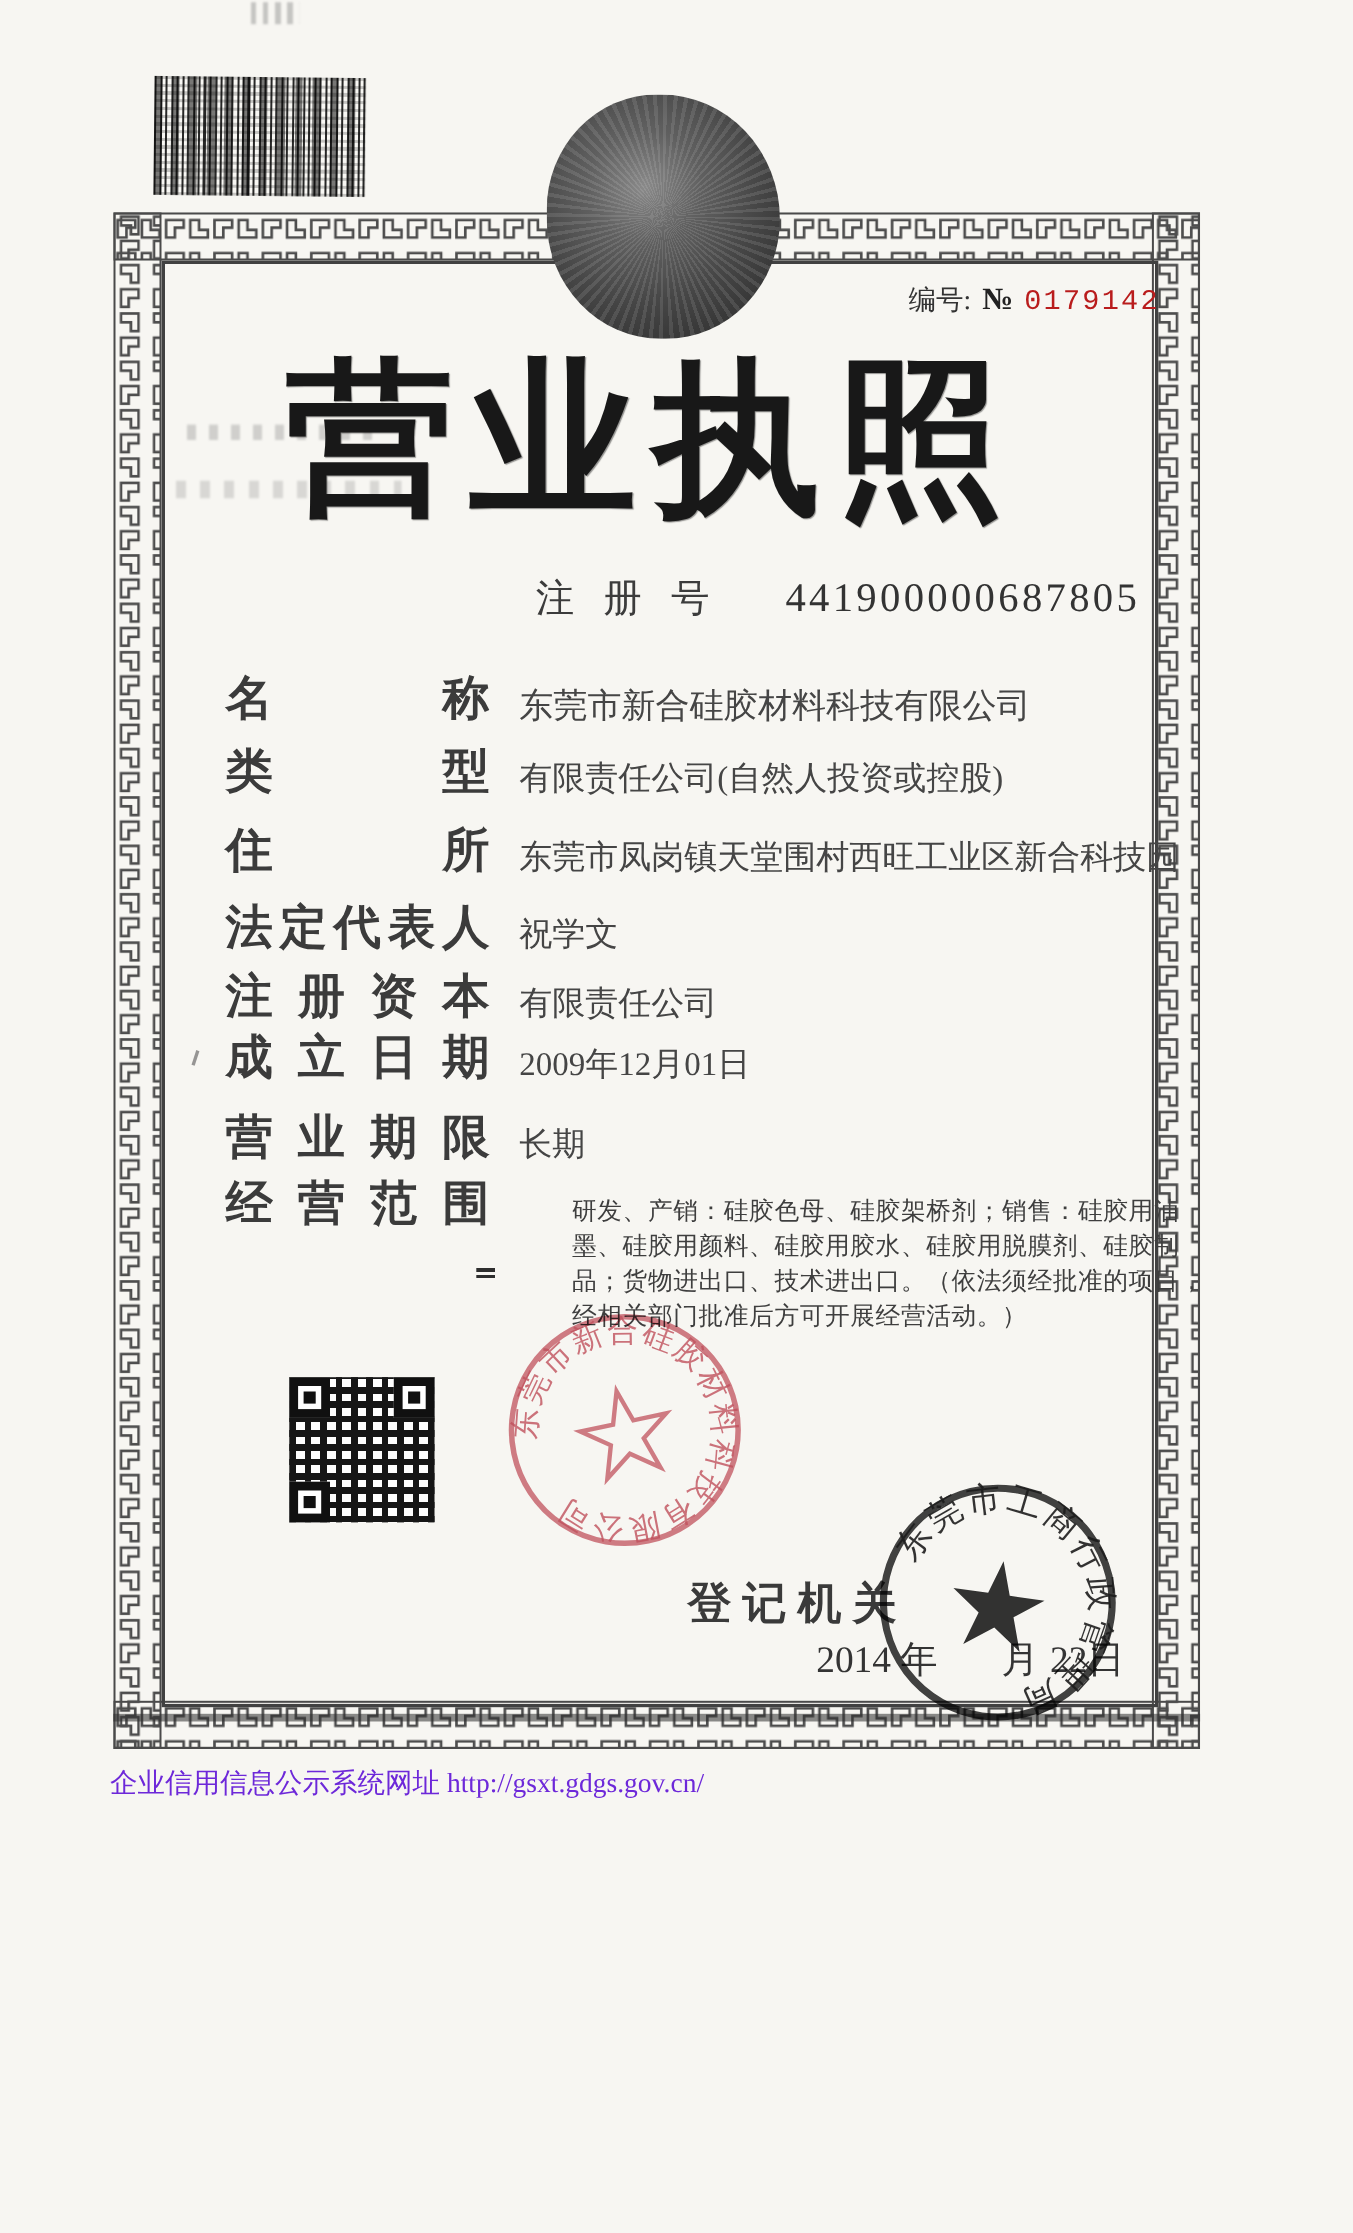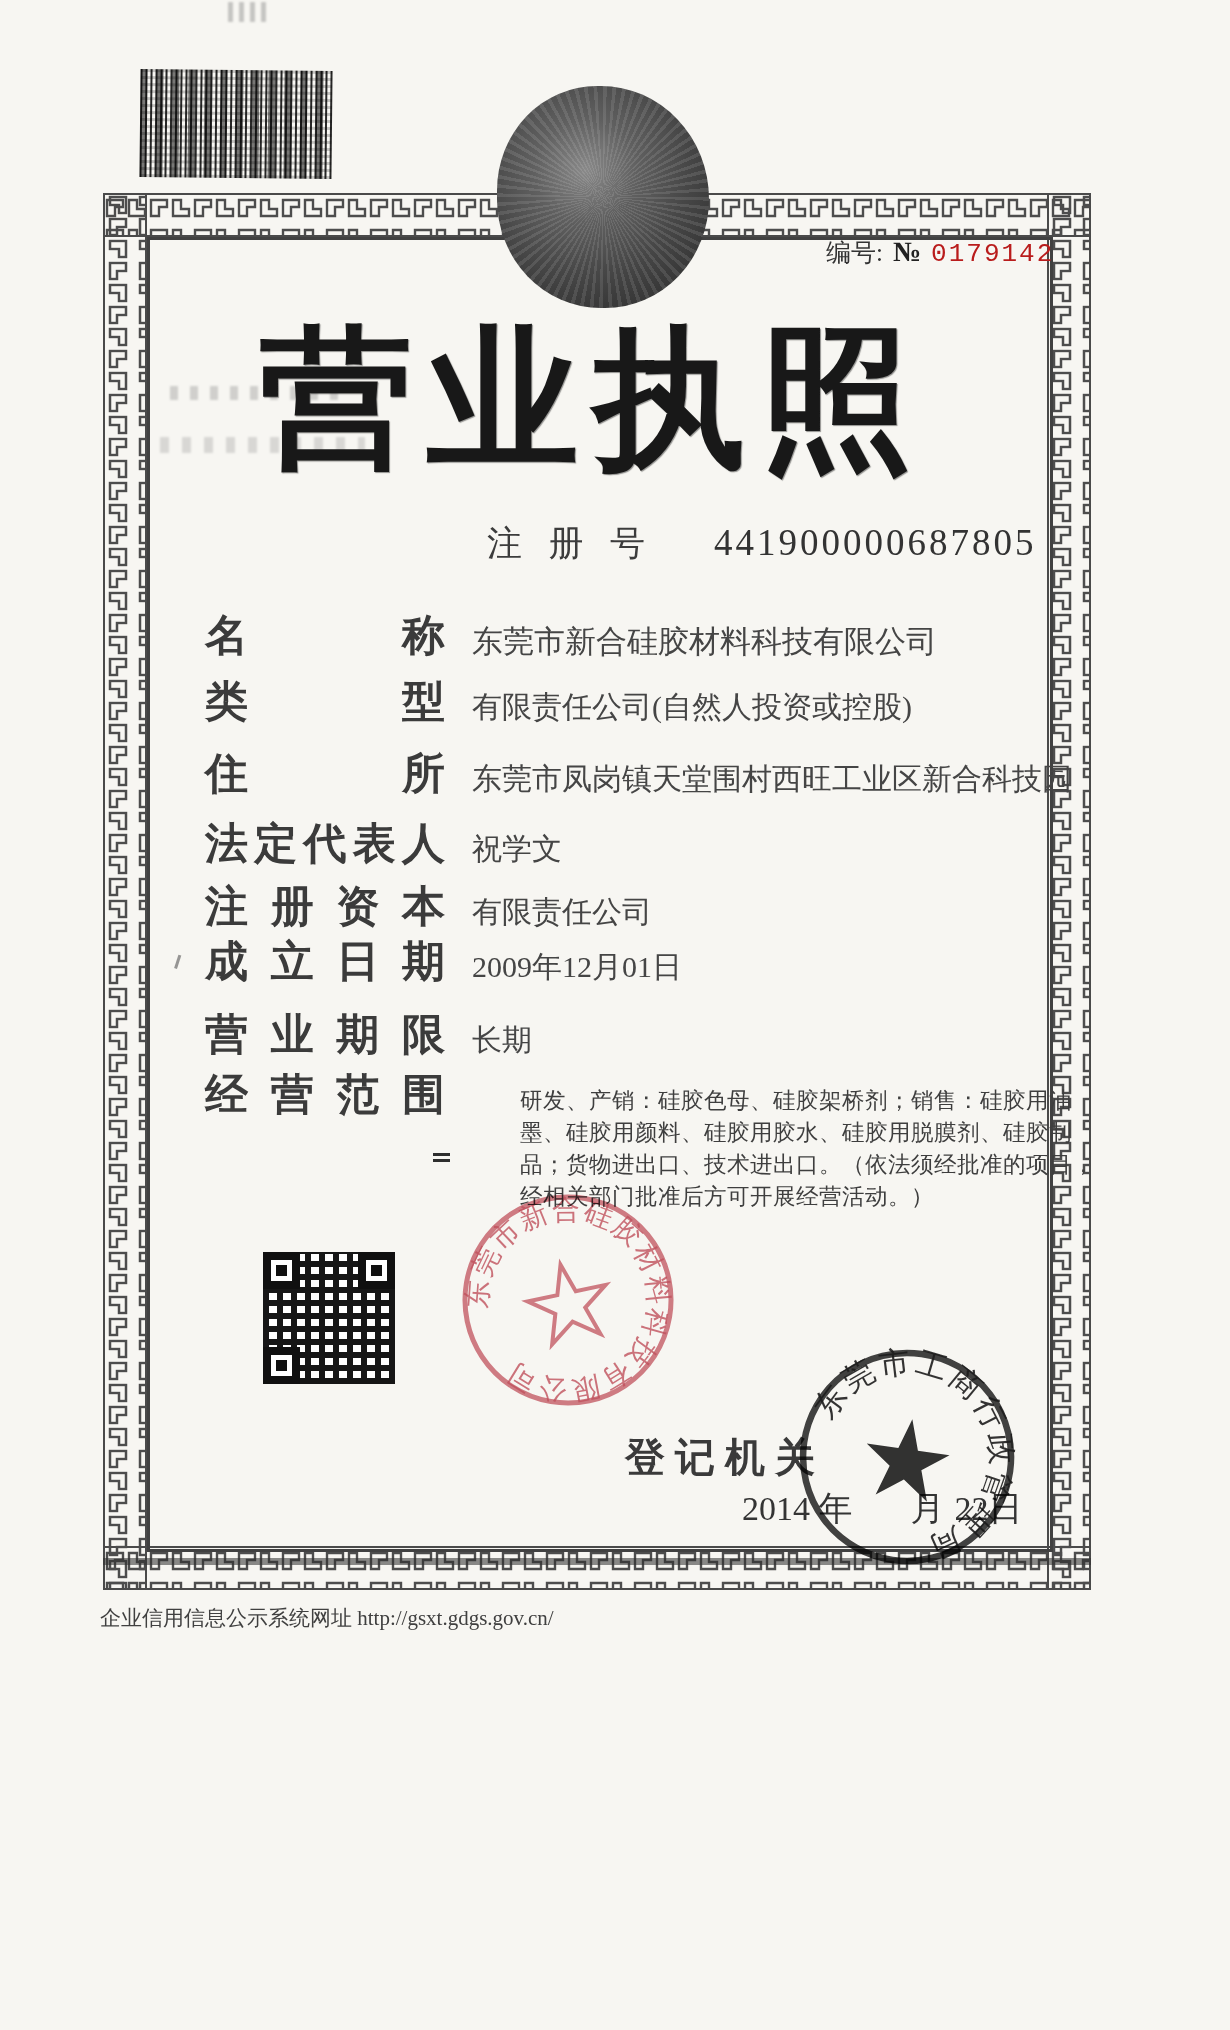--- a/index.html
+++ b/index.html
@@ -31,21 +31,21 @@
     background:repeating-linear-gradient(0deg,#2e2e2e 0 3px,transparent 3px 6px);}
 
   
   .frame-strip{position:absolute;z-index:1;}
   .frame-inner{position:absolute;left:147px;top:237px;width:900px;height:1309px;
     border:3px solid #414141;z-index:1;}
   .frame-bottom-shade{position:absolute;left:103px;top:1558px;width:988px;height:7px;
     background:#2f2f2f;opacity:.55;z-index:2;filter:blur(.6px);}
 
   
-  .serial-line{position:absolute;left:826px;top:236px;display:flex;align-items:baseline;gap:10px;z-index:3;}
+  .serial-line{position:absolute;left:826px;top:256px;display:flex;align-items:baseline;gap:10px;z-index:3;}
   .serial-label{font-size:25px;color:#333;}
   .serial-mark{font-size:28px;font-weight:700;color:#222;}
   .serial-number{font-family:Liberation Mono, monospace;font-size:26px;
     letter-spacing:2px;color:#b91c1c;}
 
   .license-title{position:absolute;left:260px;top:312px;width:652px;display:flex;
     justify-content:space-between;font-family:"DejaVu Sans","Liberation Sans",sans-serif;
     font-size:152px;font-weight:700;line-height:1.15;color:#181818;z-index:3;
     text-shadow:1px 1px 1px rgba(20,20,20,.45);}
 
@@ -73,21 +73,21 @@
     transform:rotate(-12deg);}
   .authority-seal{position:absolute;left:795px;top:1345px;z-index:5;mix-blend-mode:multiply;
     transform:rotate(8deg);}
 
   .registry-line{position:absolute;left:625px;top:1430px;font-size:40px;letter-spacing:10px;
     color:#3a3a3a;font-weight:600;z-index:3;}
   .date-line{position:absolute;left:742px;top:1486px;display:flex;align-items:flex-start;
     font-size:34px;color:#343434;z-index:3;}
   .date-month{margin-left:58px;} .date-day{margin-left:10px;}
 
-  .footer-left{position:absolute;left:100px;top:1604px;font-size:21px;color:#404040;z-index:3;}
+  .footer-left{position:absolute;left:100px;top:1604px;font-size:25px;color:#6d28d9;z-index:3;}
   .footer-right{position:absolute;left:711px;top:1601px;font-size:24px;font-weight:600;color:#3a3a3a;z-index:3;}
 </style>
 </head>
 <body>
 
 <div class="page">
 
   <svg width="0" height="0" style="position:absolute">
     <defs>
       <pattern id="meander" width="44" height="30" patternUnits="userSpaceOnUse">

